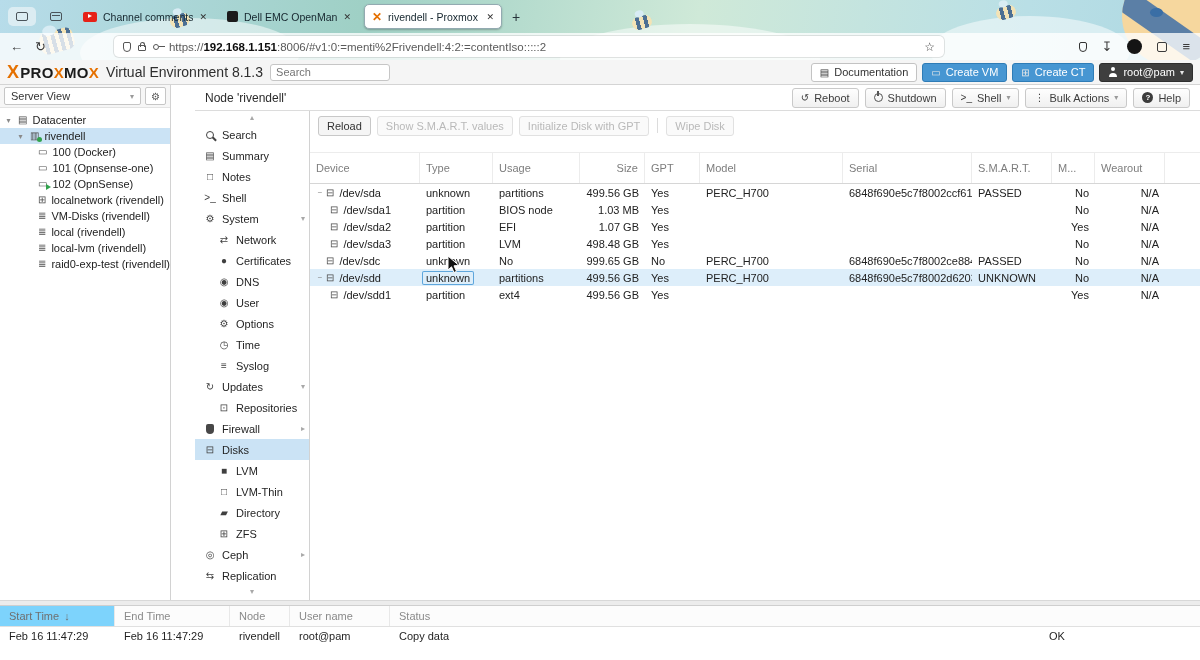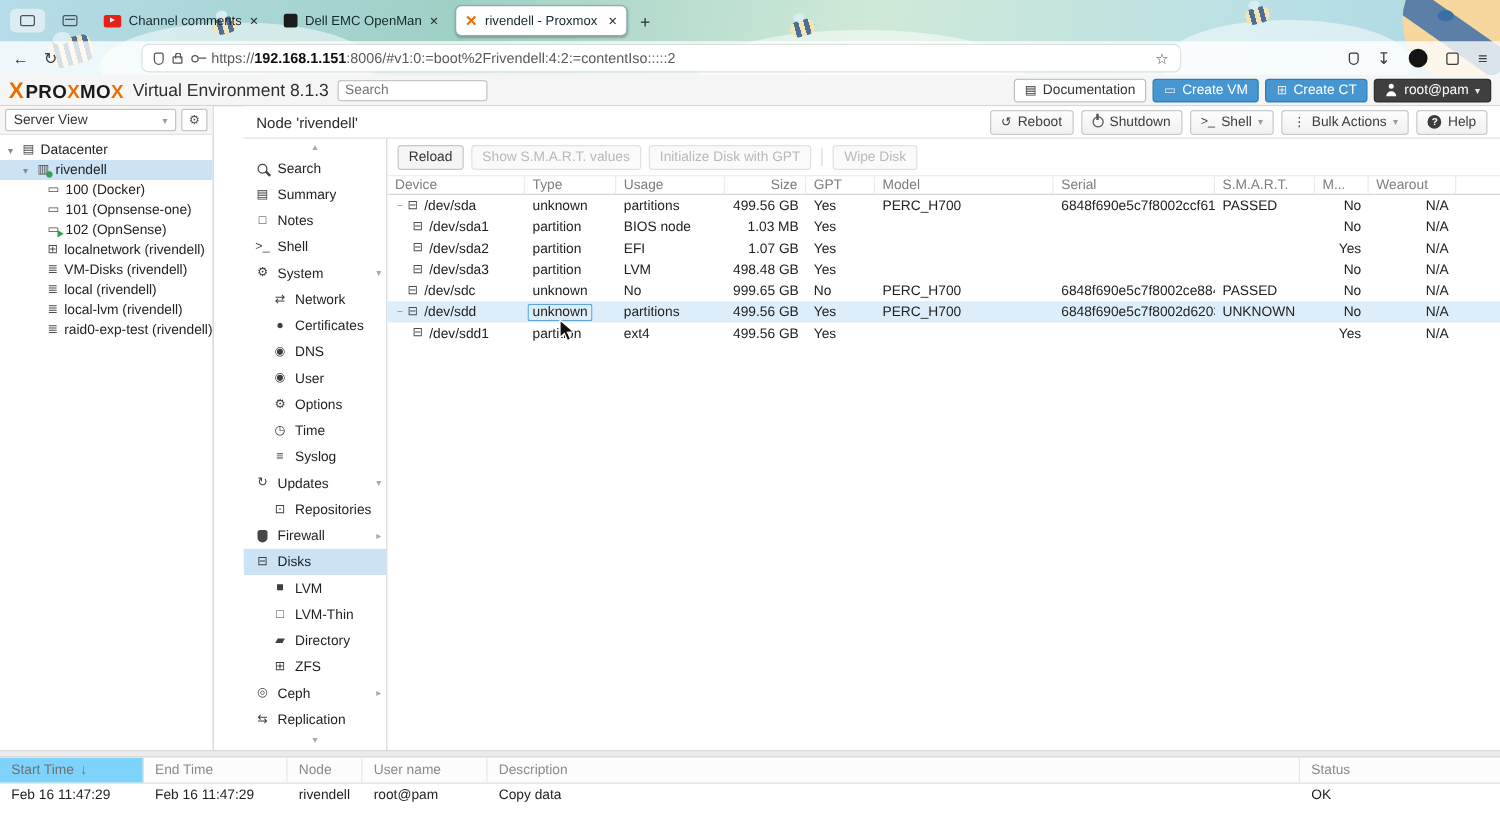--- a/index.html
+++ b/index.html
@@ -97,21 +97,21 @@
   .mag{width:8px;height:8px;border:1.5px solid #444;border-radius:50%;position:relative;margin:0 2px}
   .mag::after{content:"";position:absolute;width:5px;height:1.6px;background:#444;transform:rotate(45deg);right:-4px;bottom:-2px}
   .shield{width:8px;height:10px;background:#474747;border-radius:2px 2px 4px 4px;margin:0 2px}
 
   
   #main{position:absolute;top:111px;left:310px;right:0;height:489px;background:#fff}
   #toolbar{height:27px;display:flex;align-items:center;gap:6px;padding:4px 8px 2px}
   .tbtn{height:20px;border:1px solid #c8c8c8;background:#f5f5f5;border-radius:3px;padding:0 8px;display:flex;align-items:center;color:#333}
   .tbtn.disabled{color:#b9b9b9;border-color:#e1e1e1;background:#fafafa}
   .tsep{width:1px;height:15px;background:#dcdcdc;margin:0 2px}
-  #gridhead{display:flex;height:16px;border-top:1px solid #ececec;border-bottom:1px solid #d6d6d6;color:#7d7d7d;margin-top:2px}
+  #gridhead{display:flex;height:32px;border-top:1px solid #ececec;border-bottom:1px solid #d6d6d6;color:#7d7d7d;margin-top:14px}
   .gh{display:flex;align-items:center;padding:0 6px;border-right:1px solid #ececec;overflow:hidden}
   .grow{display:flex;height:17px;align-items:center}
   .grow.selected{background:#ddeefa}
   .gc{display:flex;align-items:center;padding:0 6px;overflow:hidden;white-space:nowrap;height:100%}
   .c-dev{width:110px}.c-type{width:73px}.c-usage{width:87px}.c-size{width:65px}.c-gpt{width:55px}
   .c-model{width:143px}.c-serial{width:129px}.c-smart{width:80px}.c-m{width:43px}.c-wear{width:70px}.c-fill{flex:1;border-right:none}
   .ra{justify-content:flex-end}
   .exp{width:8px;color:#8a8a8a;font-size:8px;flex:none;text-align:center}
   .dicon{color:#4d4d4d;font-size:10px;flex:none;margin:0 5px 0 2px;line-height:1}
   .kid{padding-left:18px}
@@ -182,21 +182,21 @@
     <span class="newtab">+</span>
   </div>
 
   <div id="urlrow">
     <span class="navglyph">←</span>
     <span class="navglyph">↻</span>
     <div id="urlpill">
       <span class="pshield"></span>
       <span class="lock"></span>
       <span class="key"></span>
-      <span id="urltext"><span>https://</span><b>192.168.1.151</b><span>:8006/#v1:0:=boot%2Frivendell:4:2:=contentIso:::::2</span></span>
+      <span id="urltext"><span>https://</span><b>192.168.1.151</b><span>:8006/#v1:0:=menti%2Frivendell:4:2:=contentIso:::::2</span></span>
       <span class="star">☆</span>
     </div>
     <div id="chromeicons">
       <span class="pshield" style="border-color:#333"></span>
       <span class="navglyph">↧</span>
       <span class="acct"></span>
       <span class="puzzle"></span>
       <span class="navglyph">≡</span>
     </div>
   </div>
@@ -559,21 +559,20 @@
 <div id="splitter"></div>
 <div id="bottom">
   <div id="bhead">
     <div class="bh sorted b-start">
         <span>Start Time</span>
         <span>↓</span>
       </div>
     <div class="bh b-end">End Time</div>
     <div class="bh b-node">Node</div>
     <div class="bh b-user">User name</div>
-    <div class="bh b-desc">Description</div>
     <div class="bh b-status" style="border-right:none">Status</div>
   </div>
   <div class="brow">
     <div class="bc b-start">Feb 16 11:47:29</div>
     <div class="bc b-end">Feb 16 11:47:29</div>
     <div class="bc b-node">rivendell</div>
     <div class="bc b-user">root@pam</div>
     <div class="bc b-desc">Copy data</div>
     <div class="bc b-status">OK</div>
   </div>

